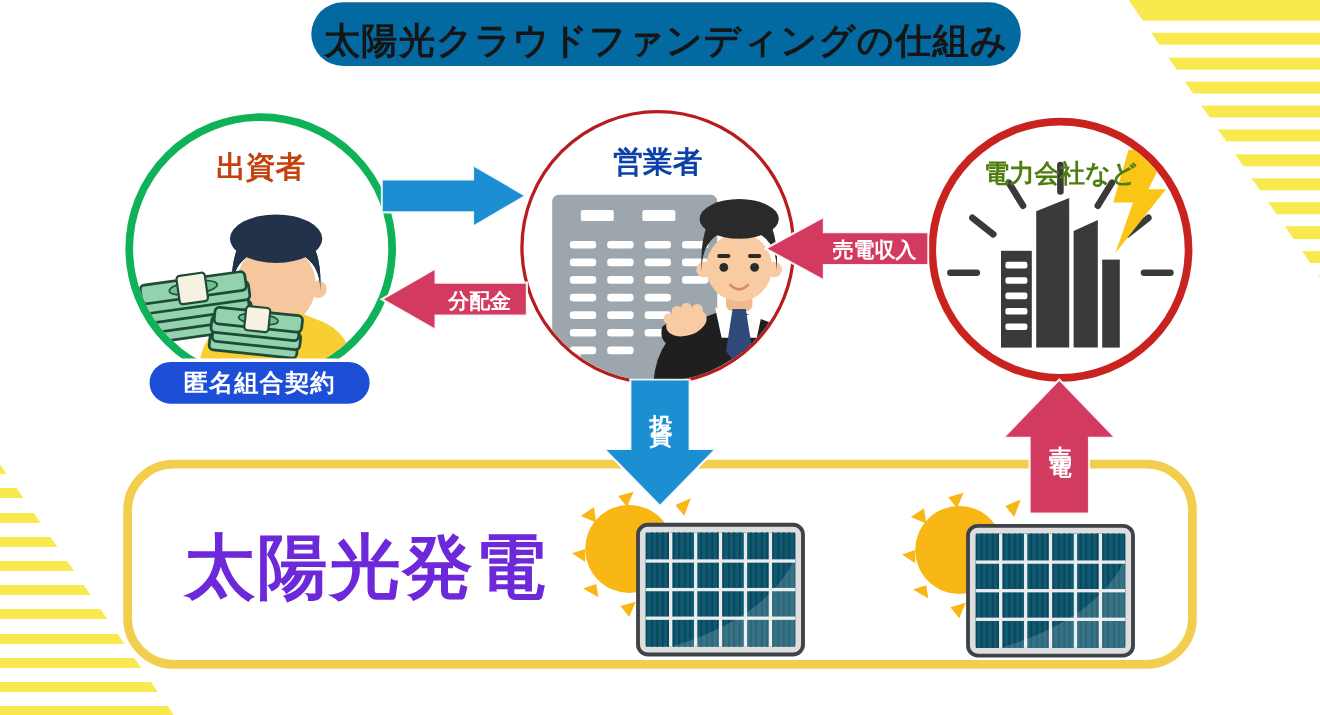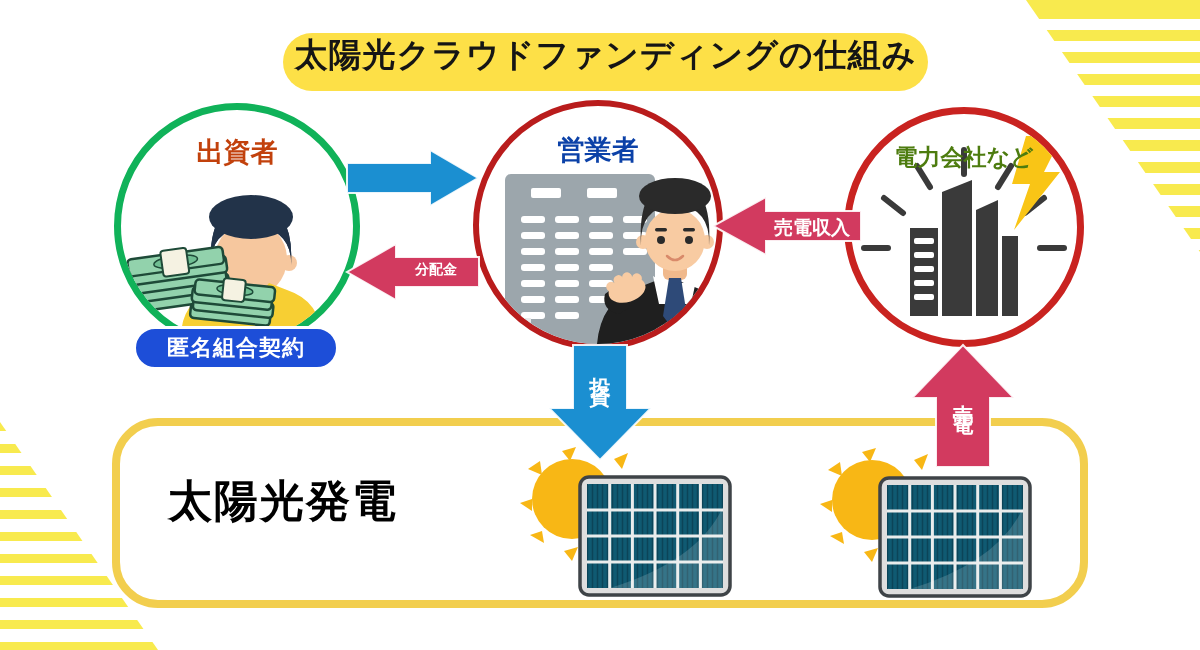--- a/index.html
+++ b/index.html
@@ -10,61 +10,61 @@
   
   .stripes-tr{top:0;right:0;width:174px;height:252px;z-index:0;
     background:repeating-linear-gradient(to bottom,#F8EA4E 0 11px,rgba(255,255,255,0) 11px 22px);
     background-position:0 8px;
     clip-path:polygon(0 0,100% 0,100% 100%);}
   .stripes-bl{left:0;bottom:0;width:158px;height:228px;z-index:0;
     background:repeating-linear-gradient(to bottom,#F8EA4E 0 9px,rgba(255,255,255,0) 9px 22px);
     clip-path:polygon(0 0,100% 100%,0 100%);}
 
   
-  .title-banner{left:283px;top:33px;width:645px;height:58px;background:#fde047;border-radius:29px;
-    display:flex;align-items:flex-start;justify-content:center;z-index:4;}
+  .title-banner{left:283px;top:2px;width:645px;height:58px;background:#0369a1;border-radius:29px;
+    display:flex;align-items:flex-end;justify-content:center;z-index:4;}
   .title-banner span{font-size:33px;font-weight:bold;color:#151515;letter-spacing:1px;}
 
   
   .circle{border-radius:50%;background:#fff;box-sizing:border-box;z-index:3;}
   .circle-clip{position:absolute;inset:0;border-radius:50%;overflow:hidden;}
   .circle-investor{left:114px;top:103px;width:246px;height:246px;border:7px solid #10B259;}
-  .circle-operator{left:473px;top:100px;width:250px;height:250px;border:6px solid #b91c1c;}
+  .circle-operator{left:473px;top:100px;width:250px;height:250px;border:3px solid #b91c1c;}
   .circle-power{left:844px;top:107px;width:240px;height:240px;border:7px solid #C92320;}
   .circle-label{position:absolute;left:0;width:100%;text-align:center;font-weight:bold;z-index:2;}
   .circle-investor .circle-label{top:24px;font-size:27px;color:#c2410c;}
   .circle-operator .circle-label{top:26px;font-size:27px;color:#0B41A8;}
   .circle-power .circle-label{top:28px;font-size:23px;color:#4d7c0f;}
 
   
   .contract-pill{left:133px;top:326px;width:206px;height:44px;background:#1d4ed8;border:3px solid #fff;
     border-radius:25px;box-sizing:border-box;display:flex;align-items:center;justify-content:center;z-index:7;}
   .contract-pill span{color:#fff;font-weight:bold;font-size:22px;letter-spacing:1px;}
 
   
   .arrow{z-index:6;}
   .arrow svg{display:block;position:absolute;inset:0;}
   .arrow-label{position:absolute;color:#fff;font-weight:bold;text-align:center;}
   .arrow-invest{left:346px;top:147px;width:134px;height:62px;}
   .arrow-invest .arrow-label{left:17px;width:82px;top:19px;font-size:21px;margin-top:43px;}
   .arrow-dividend{left:344px;top:240px;width:136px;height:64px;}
-  .arrow-dividend .arrow-label{left:50px;width:84px;top:21px;font-size:14px;}
-  .arrow-sales{left:710px;top:192px;width:152px;height:68px;}
+  .arrow-dividend .arrow-label{left:50px;width:84px;top:21px;font-size:19px;}
+  .arrow-sales{left:693px;top:192px;width:152px;height:68px;}
   .arrow-sales .arrow-label{left:54px;width:96px;top:23px;font-size:19px;}
   .arrow-down{left:544px;top:344px;width:112px;height:118px;}
   .arrow-up{left:907px;top:342px;width:112px;height:126px;}
   .v-label{position:absolute;left:50%;transform:translateX(-50%);writing-mode:vertical-rl;text-orientation:upright;
     color:#fff;font-weight:bold;font-size:21px;letter-spacing:9px;}
   .arrow-down .v-label{top:16px;}
   .arrow-up .v-label{top:46px;}
 
   
   .solar-box{left:112px;top:418px;width:976px;height:190px;border:8px solid #F2CE4E;border-radius:46px;
     background:#fff;box-sizing:border-box;z-index:1;}
-  .solar-title{left:168px;top:472px;z-index:2;font-size:44px;font-weight:bold;color:#000000;letter-spacing:2px;}
+  .solar-title{left:168px;top:472px;z-index:2;font-size:64px;font-weight:bold;color:#6d28d9;letter-spacing:2px;}
   .solar-unit{z-index:2;}
   .solar-unit-1{left:520px;top:445px;width:212px;height:166px;}
   .solar-unit-2{left:820px;top:446px;width:212px;height:166px;}
 </style>
 </head>
 <body>
 
 <div id="canvas">
 
   <div class="abs stripes-tr"></div>

